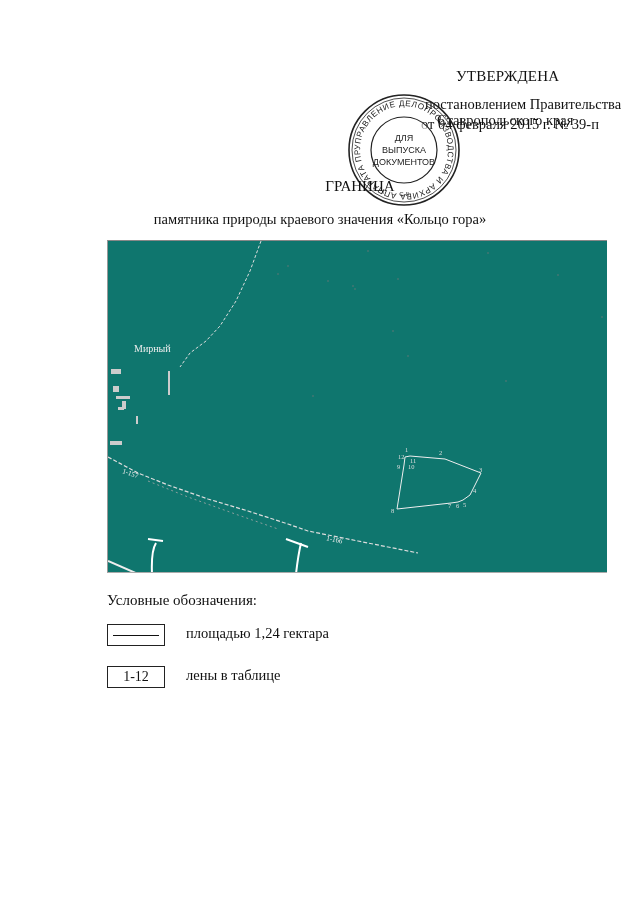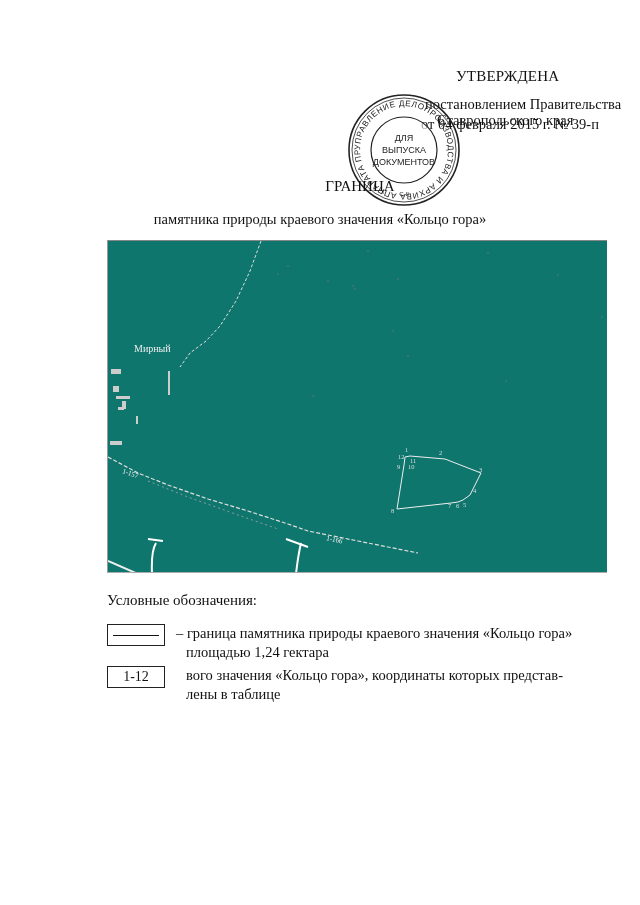--- a/index.html
+++ b/index.html
@@ -185,21 +185,19 @@
     </g>
   </svg>
 </div>
 
 <div class="abs legend-title">Условные обозначения:</div>
 
 <div class="abs legend-box b1">
   <div class="legend-line"></div>
 </div>
 <div class="abs legend-text t1">
-  <span>– граница памятника природы краевого значения «Кольцо гора»</span>
   <span class="indent">площадью 1,24 гектара</span>
 </div>
 
 <div class="abs legend-box b2">1-12</div>
 <div class="abs legend-text t2">
-  <span class="indent">вого значения «Кольцо гора», координаты которых представ-</span>
   <span class="indent">лены в таблице</span>
 </div>
 
 </body></html>

